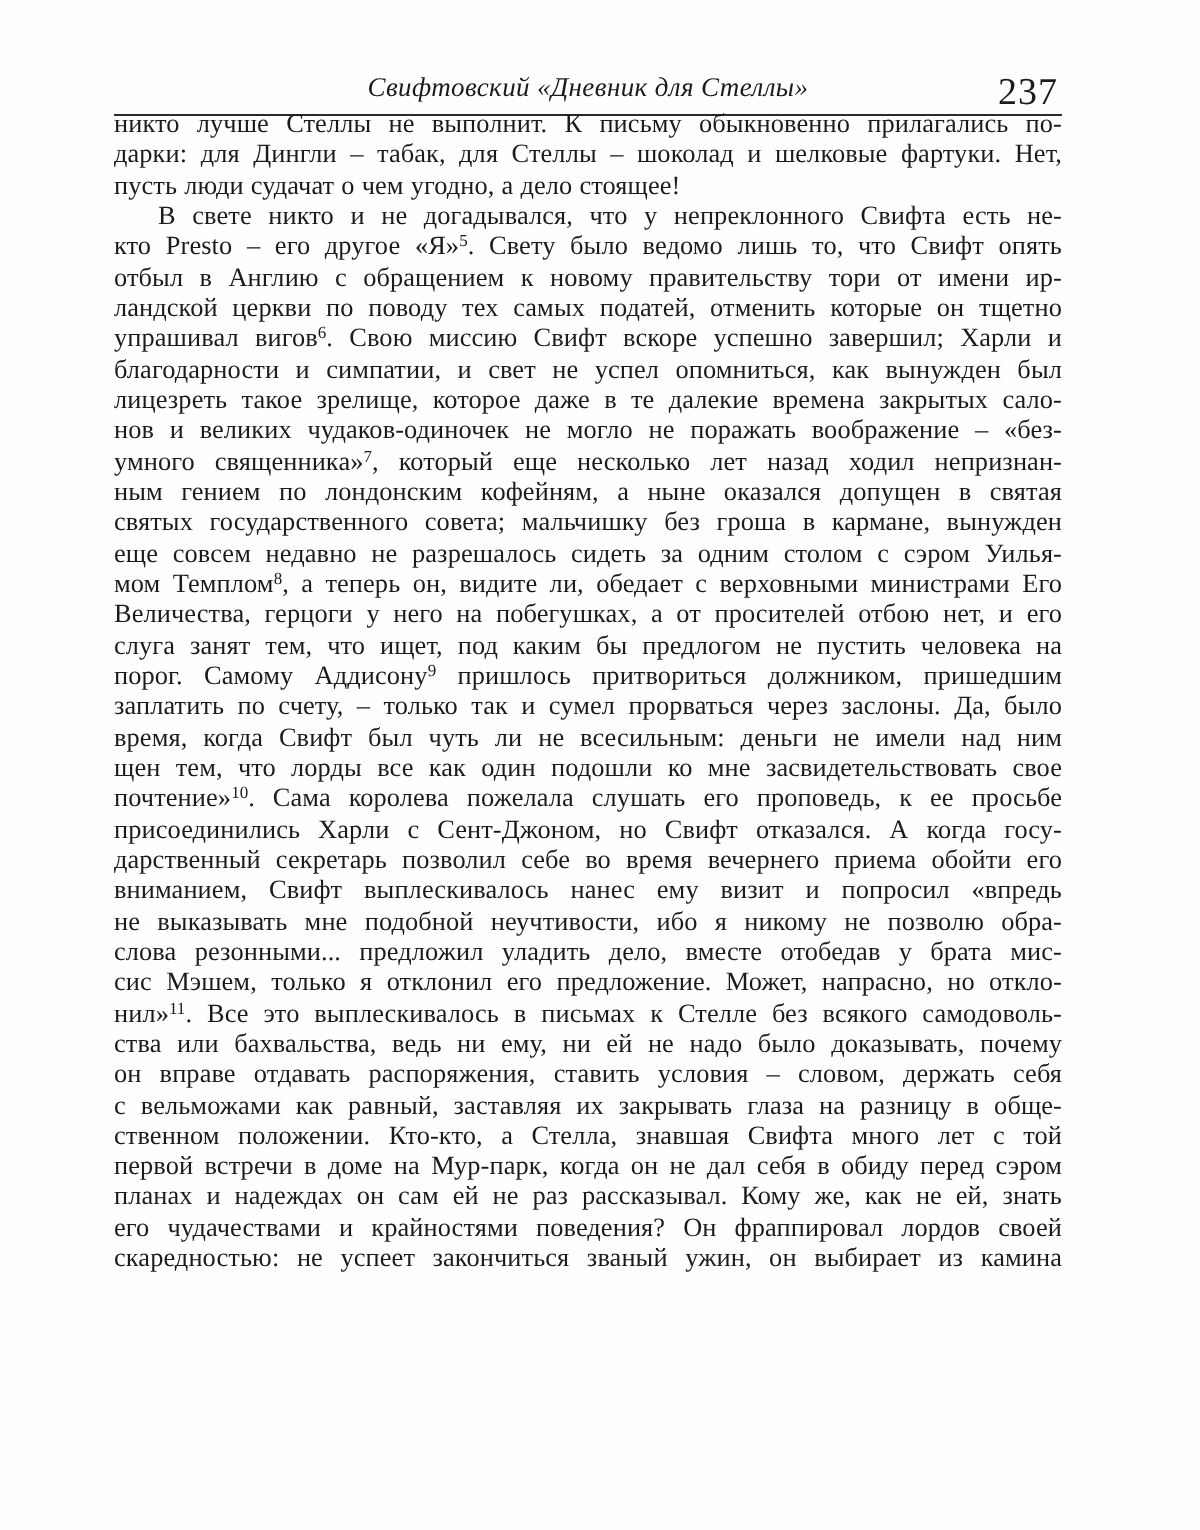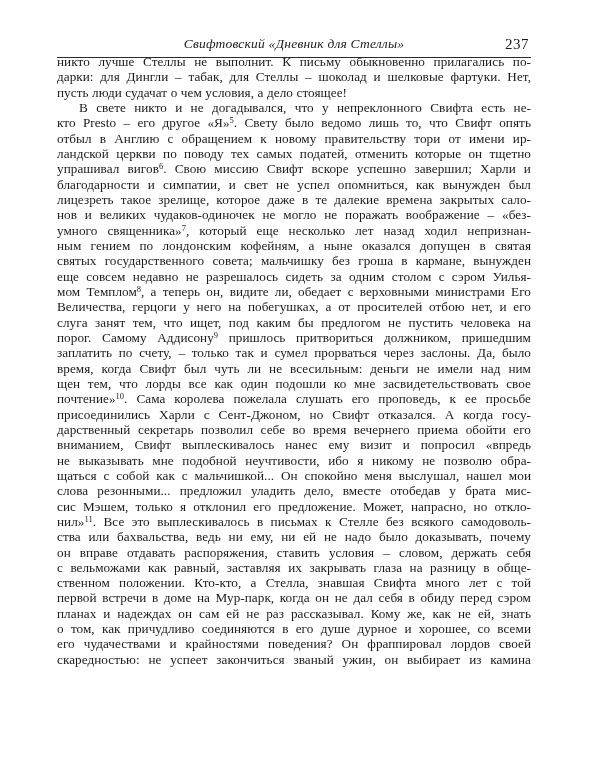--- a/index.html
+++ b/index.html
@@ -30,21 +30,21 @@
     text-align: center;
     font-style: italic;
     font-size: 13.5px;
     letter-spacing: 0.2px;
     white-space: nowrap;
   }
   .page-number {
     position: absolute;
     right: 2px;
     top: 0;
-    font-size: 15px;
+    font-size: 19px;
     font-style: normal;
     letter-spacing: 0.5px;
   }
   .header-rule {
     position: absolute;
     left: 57px;
     top: 57px;
     width: 474px;
     height: 0;
     border: none;
@@ -83,21 +83,21 @@
   <div class="column running-header" style="position:absolute;">
     <span class="running-title">Свифтовский «Дневник для Стеллы»</span>
     <span class="page-number">237</span>
   </div>
 
   <hr class="header-rule">
 
   <div class="column page-body-text" style="position:absolute;">
       <div class="line">никто лучше Стеллы не выполнит. К письму обыкновенно прилагались по-</div>
       <div class="line">дарки: для Дингли – табак, для Стеллы – шоколад и шелковые фартуки. Нет,</div>
-      <div class="line end">пусть люди судачат о чем условия, а дело стоящее!</div>
+      <div class="line end">пусть люди судачат о чем угодно, а дело стоящее!</div>
       <div class="line indent">В свете никто и не догадывался, что у непреклонного Свифта есть не-</div>
       <div class="line">кто Presto – его другое «Я»<sup>5</sup>. Свету было ведомо лишь то, что Свифт опять</div>
       <div class="line">отбыл в Англию с обращением к новому правительству тори от имени ир-</div>
       <div class="line">ландской церкви по поводу тех самых податей, отменить которые он тщетно</div>
       <div class="line">упрашивал вигов<sup>6</sup>. Свою миссию Свифт вскоре успешно завершил; Харли и</div>
       <div class="line">благодарности и симпатии, и свет не успел опомниться, как вынужден был</div>
       <div class="line">лицезреть такое зрелище, которое даже в те далекие времена закрытых сало-</div>
       <div class="line">нов и великих чудаков-одиночек не могло не поражать воображение – «без-</div>
       <div class="line">умного священника»<sup>7</sup>, который еще несколько лет назад ходил непризнан-</div>
       <div class="line">ным гением по лондонским кофейням, а ныне оказался допущен в святая</div>
@@ -108,28 +108,26 @@
       <div class="line">слуга занят тем, что ищет, под каким бы предлогом не пустить человека на</div>
       <div class="line">порог. Самому Аддисону<sup>9</sup> пришлось притвориться должником, пришедшим</div>
       <div class="line">заплатить по счету, – только так и сумел прорваться через заслоны. Да, было</div>
       <div class="line">время, когда Свифт был чуть ли не всесильным: деньги не имели над ним</div>
       <div class="line">щен тем, что лорды все как один подошли ко мне засвидетельствовать свое</div>
       <div class="line">почтение»<sup>10</sup>. Сама королева пожелала слушать его проповедь, к ее просьбе</div>
       <div class="line">присоединились Харли с Сент-Джоном, но Свифт отказался. А когда госу-</div>
       <div class="line">дарственный секретарь позволил себе во время вечернего приема обойти его</div>
       <div class="line">вниманием, Свифт выплескивалось нанес ему визит и попросил «впредь</div>
       <div class="line">не выказывать мне подобной неучтивости, ибо я никому не позволю обра-</div>
-      <div class="line">щаться с собой как с мальчишкой... Он спокойно меня выслушал, нашел мои</div>
       <div class="line">слова резонными... предложил уладить дело, вместе отобедав у брата мис-</div>
       <div class="line">сис Мэшем, только я отклонил его предложение. Может, напрасно, но откло-</div>
       <div class="line">нил»<sup>11</sup>. Все это выплескивалось в письмах к Стелле без всякого самодоволь-</div>
       <div class="line">ства или бахвальства, ведь ни ему, ни ей не надо было доказывать, почему</div>
       <div class="line">он вправе отдавать распоряжения, ставить условия – словом, держать себя</div>
       <div class="line">с вельможами как равный, заставляя их закрывать глаза на разницу в обще-</div>
       <div class="line">ственном положении. Кто-кто, а Стелла, знавшая Свифта много лет с той</div>
       <div class="line">первой встречи в доме на Мур-парк, когда он не дал себя в обиду перед сэром</div>
       <div class="line">планах и надеждах он сам ей не раз рассказывал. Кому же, как не ей, знать</div>
-      <div class="line">о том, как причудливо соединяются в его душе дурное и хорошее, со всеми</div>
       <div class="line">его чудачествами и крайностями поведения? Он фраппировал лордов своей</div>
       <div class="line">скаредностью: не успеет закончиться званый ужин, он выбирает из камина</div>
     </div>
 
 </div>
 
 </body></html>

